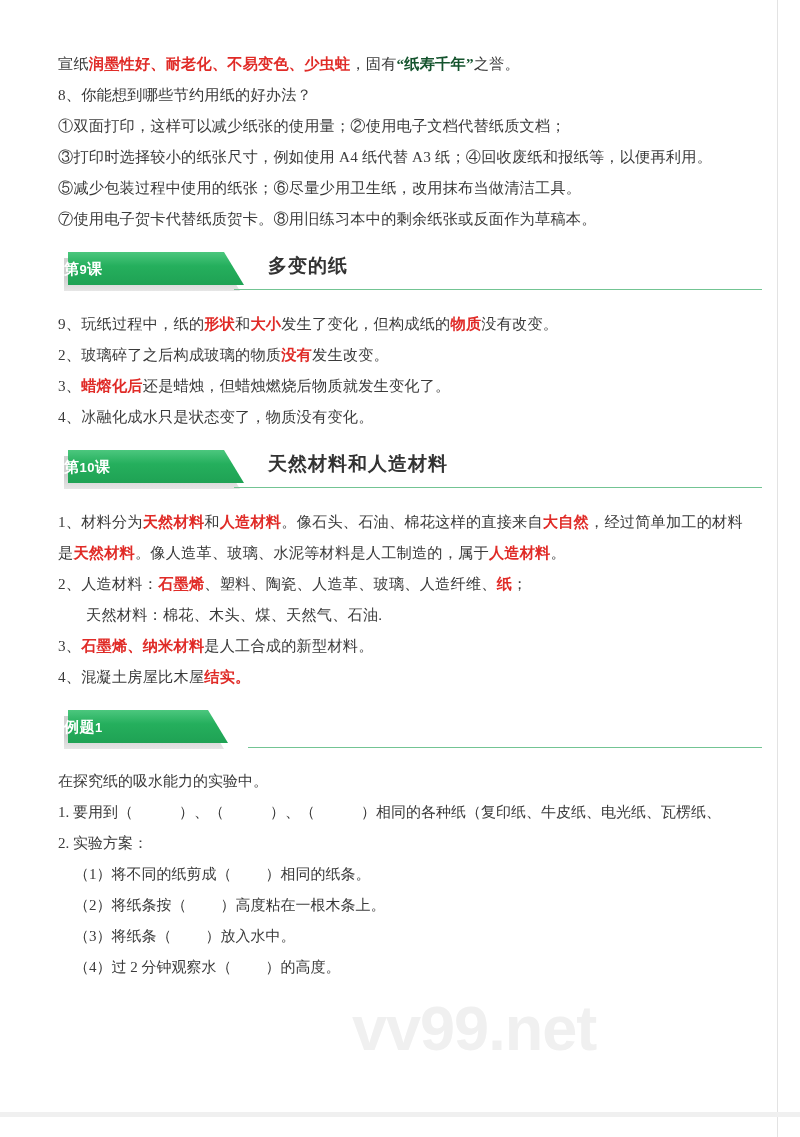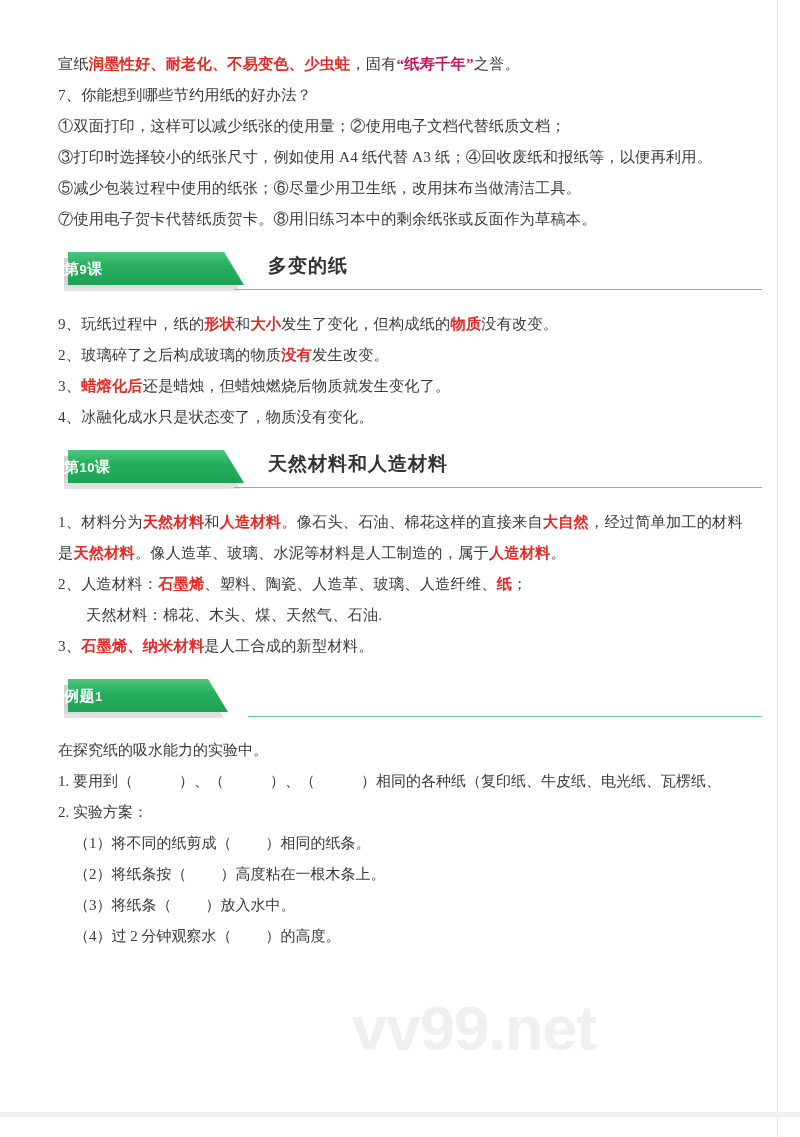--- a/index.html
+++ b/index.html
@@ -78,21 +78,21 @@
   .para.indent {
     text-indent: 28px;
   }
 
   .red {
     color: #e02b27;
     font-weight: bold;
   }
   .bold-dark {
     font-weight: bold;
-    color: #be185d;
+    color: #14532d;
   }
   .sp-10 { height: 10px; }
   .sp-18 { height: 18px; }
 
   
   .section-head {
     position: relative;
     height: 46px;
     margin: 0;
   }
@@ -192,21 +192,21 @@
 
   <div class="edge-right"></div>
   <div class="edge-bottom"></div>
 
   <div class="watermark">vv99.net</div>
 
   <div id="content">
 
     <p class="para"><span>宣纸</span><span class="red">润墨性好、耐老化、不易变色、少虫蛀</span><span>，固有</span><span class="bold-dark">“纸寿千年”</span><span>之誉。</span></p>
 
-    <p class="para">7、你能想到哪些节约用纸的好办法？</p>
+    <p class="para">8、你能想到哪些节约用纸的好办法？</p>
     <p class="para">①双面打印，这样可以减少纸张的使用量；②使用电子文档代替纸质文档；</p>
     <p class="para">③打印时选择较小的纸张尺寸，例如使用 A4 纸代替 A3 纸；④回收废纸和报纸等，以便再利用。</p>
     <p class="para">⑤减少包装过程中使用的纸张；⑥尽量少用卫生纸，改用抹布当做清洁工具。</p>
     <p class="para">⑦使用电子贺卡代替纸质贺卡。⑧用旧练习本中的剩余纸张或反面作为草稿本。</p>
 
     <div class="sp-18"></div>
 
     <div class="section-head">
       <div class="tag-wrap">
         <div class="tag-shadow"></div>
@@ -242,20 +242,21 @@
     <div class="sp-10"></div>
 
     <p class="para wrap"><span>1、材料分为</span><span class="red">天然材料</span><span>和</span><span class="red">人造材料</span><span>。像石头、石油、棉花这样的直接来自</span><span class="red">大自然</span><span>，经过简单加工的材料是</span><span class="red">天然材料</span><span>。像人造革、玻璃、水泥等材料是人工制造的，属于</span><span class="red">人造材料</span><span>。</span></p>
 
     <p class="para"><span>2、人造材料：</span><span class="red">石墨烯</span><span>、塑料、陶瓷、人造革、玻璃、人造纤维、</span><span class="red">纸</span><span>；</span></p>
 
     <p class="para indent">天然材料：棉花、木头、煤、天然气、石油.</p>
 
     <p class="para"><span>3、</span><span class="red">石墨烯、纳米材料</span><span>是人工合成的新型材料。</span></p>
 
+    <p class="para"><span>4、混凝土房屋比木屋</span><span class="red">结实。</span></p>
 
     <div class="sp-18"></div>
 
     <div class="section-head example">
       <div class="tag-wrap">
         <div class="tag-shadow"></div>
         <div class="tag"></div>
         <div class="tag-label"><span>例题</span><span class="num">1</span></div>
       </div>
       <div class="section-rule"></div>

